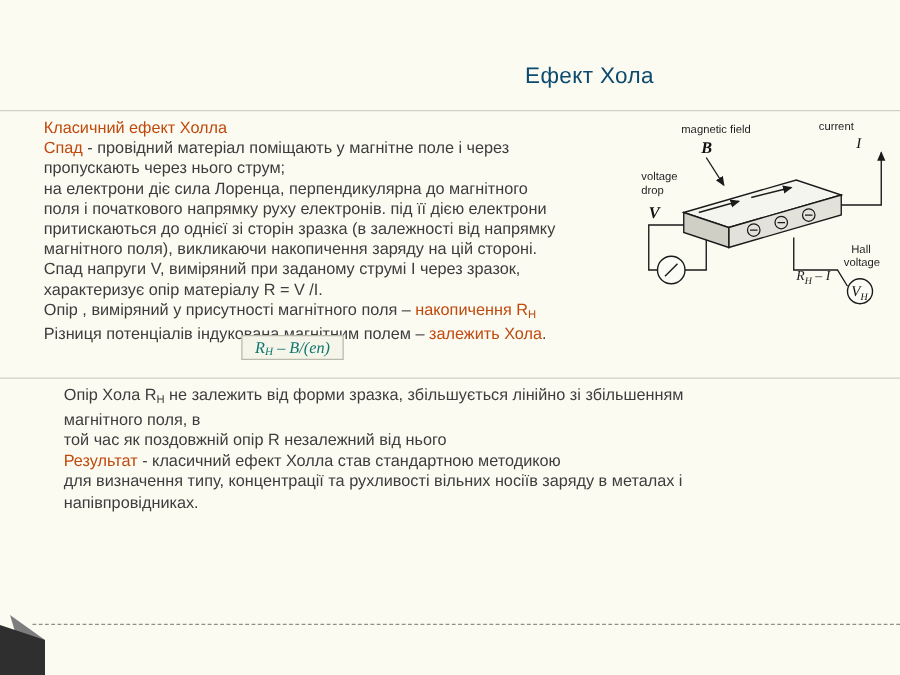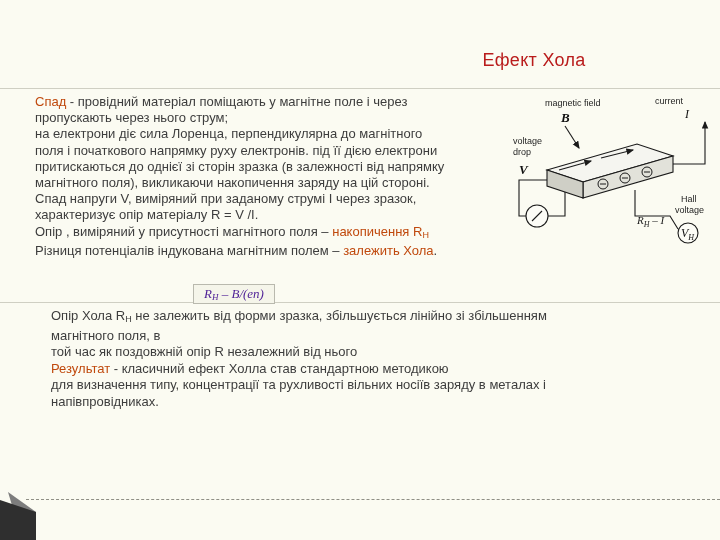--- a/index.html
+++ b/index.html
@@ -6,35 +6,35 @@
   html,body { width:720px; height:540px; }
   body {
     font-family:"Liberation Sans",sans-serif;
     background:#fbfbf2;
     position:relative;
     overflow:hidden;
   }
   .slide { position:absolute; inset:0; width:720px; height:540px; background:#fbfbf2; }
   .title {
     position:absolute; top:50px; left:420px; width:228px;
-    text-align:center; font-size:18px; color:#b91c1c; letter-spacing:.3px;
+    text-align:left; font-size:18px; color:#0c4a6e; letter-spacing:.3px;
   }
   .hr { position:absolute; left:0; width:720px; height:1px; background:#cfcfc3; }
   .hr1 { top:88px; }
   .hr2 { top:302px; }
   .block { position:absolute; white-space:pre-line; color:#3d3d3d; font-size:13px; }
   .block1 { left:35px; top:94px; width:485px; line-height:16.2px; }
   .block2 { left:51px; top:308px; width:645px; line-height:16.5px; }
   .accent { color:#c0490d; }
   .sub { font-size:9px; vertical-align:-2px; }
   .formula-box {
-    position:absolute; left:193px; top:284px; padding:1px 10px;
+    position:absolute; left:193px; top:268px; padding:1px 10px;
     border:1px solid #b9b9ae; background:#f5f5ea;
     font-family:"Liberation Serif",serif; font-style:italic;
-    font-size:13px; color:#4c1d95;
+    font-size:13px; color:#0f766e;
   }
   .dashed { position:absolute; top:499px; left:26px; width:694px; border-top:1px dashed #8f8f85; }
   .bl-dec { position:absolute; left:0; top:492px; }
   .diagram { position:absolute; left:505px; top:92px; }
   .dlab  { font-family:"Liberation Sans",sans-serif; font-size:9px; fill:#1f1f1f; }
   .dsym  { font-family:"Liberation Serif",serif; font-style:italic; font-size:12px; fill:#111; }
   .dsymb { font-family:"Liberation Serif",serif; font-style:italic; font-weight:bold; font-size:13px; fill:#111; }
   .dformula { font-family:"Liberation Serif",serif; font-style:italic; font-size:11px; fill:#222; }
   .dsub { font-size:8px; }
   .wire { fill:none; stroke:#1a1a1a; stroke-width:1.1; }
@@ -42,21 +42,22 @@
 </head>
 <body>
 
 <div class="slide">
 
   <div class="title">Ефект Хола</div>
 
   <div class="hr hr1"></div>
   <div class="hr hr2"></div>
 
-  <div class="block block1"><span class="accent">Спад</span><span> - провідний матеріал поміщають у магнітне поле і через
+  <div class="block block1"><span class="accent">Класичний ефект Холла
+</span><span class="accent">Спад</span><span> - провідний матеріал поміщають у магнітне поле і через
 пропускають через нього струм;
 на електрони діє сила Лоренца, перпендикулярна до магнітного
 поля і початкового напрямку руху електронів. під її дією електрони
 притискаються до однієї зі сторін зразка (в залежності від напрямку
 магнітного поля), викликаючи накопичення заряду на цій стороні.
 Спад напруги V, виміряний при заданому струмі I через зразок,
 характеризує опір матеріалу R = V /I.
 Опір , виміряний у присутності магнітного поля – </span><span class="accent">накопичення R</span><span class="accent sub">H</span><span>
 Різниця потенціалів індукована магнітним полем – </span><span class="accent">залежить Хола</span><span>.</span></div>
 

